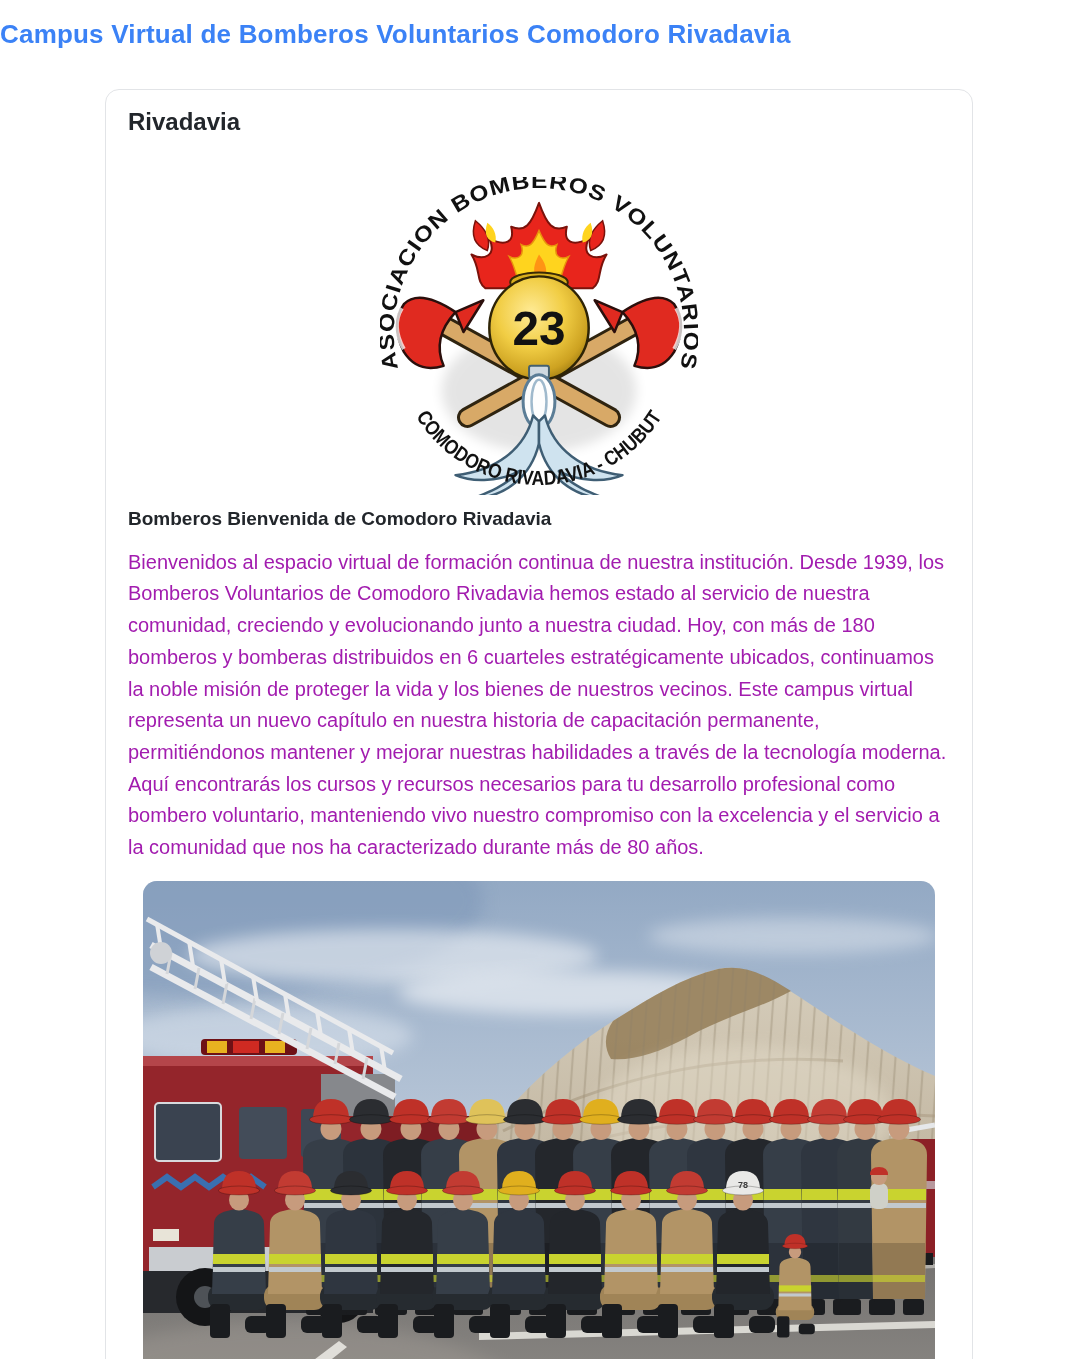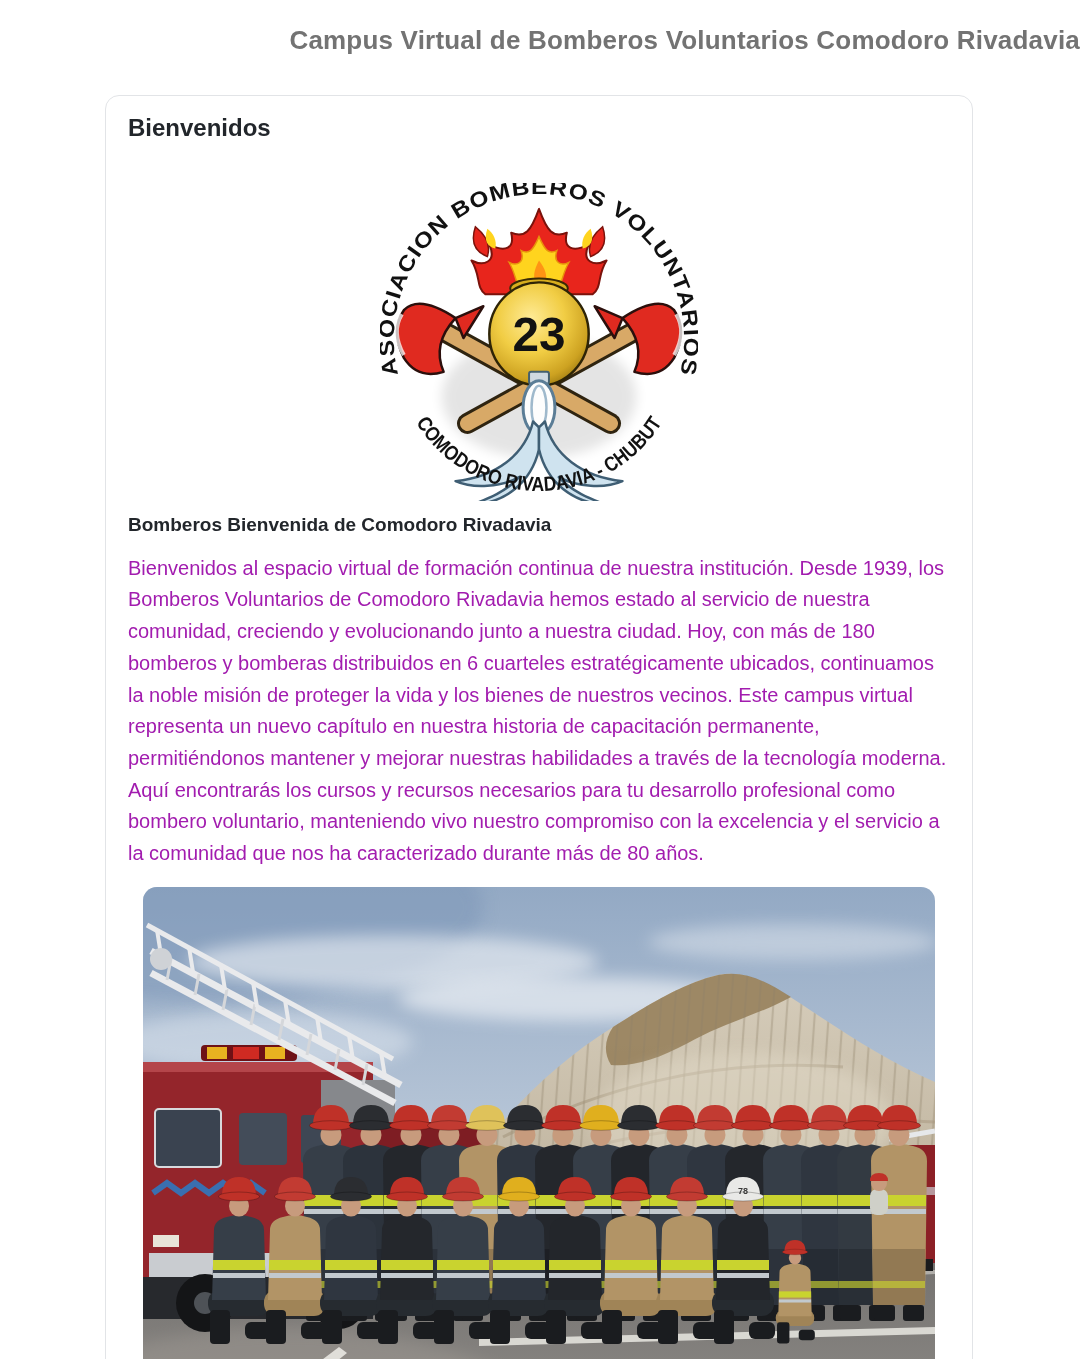--- a/index.html
+++ b/index.html
@@ -1,35 +1,35 @@
 <!DOCTYPE html>
 <html><head>
 <meta charset="utf-8">
 <style>
   html,body{margin:0;padding:0;background:#fff;}
   body{width:1080px;height:1359px;overflow:hidden;font-family:"Liberation Sans",sans-serif;}
-  .page-title{margin:25px 0 0;text-align:right;font-size:26px;font-weight:700;color:#737373;letter-spacing:.2px;line-height:1.2;}
+  .page-title{margin:19px 0 0;text-align:left;font-size:26px;font-weight:700;color:#3b82f6;letter-spacing:.2px;line-height:1.2;}
   .card{margin:39px 107px 0 105px;border:1px solid #e2e4e7;border-radius:14px;padding:18px 22px 0;min-height:1300px;background:#fff;box-sizing:border-box;}
   .card-heading{margin:0;font-size:24px;font-weight:700;color:#22262b;line-height:1.2;}
   .logo-wrap{width:318px;height:318px;margin:40px auto 0;}
   .logo-wrap svg{display:block;width:100%;height:100%;}
   .welcome-heading{margin:36px 0 0;font-size:23px;font-weight:700;color:#1f2428;line-height:1.25;}
   .welcome-subheading{margin:13px 0 0;font-size:19px;font-weight:700;color:#22262b;line-height:1.2;}
   .welcome-paragraph{margin:16px 0 13px;font-size:20px;line-height:1.585;color:#a21caf;}
   .photo{width:792px;height:560px;margin:17px auto 0;border-radius:14px;overflow:hidden;}
   .photo svg{display:block;width:100%;height:100%;}
   .arc-text{font-weight:700;fill:#111;}
 </style>
 </head>
 <body>
 
 <h1 class="page-title">Campus Virtual de Bomberos Voluntarios Comodoro Rivadavia</h1>
 
 <section class="card">
-  <h2 class="card-heading">Bienvenidos</h2>
+  <h2 class="card-heading">Rivadavia</h2>
 
   <div class="logo-wrap">
     <svg viewBox="0 0 320 320">
       <defs>
         <radialGradient id="gold" cx="42%" cy="35%" r="75%">
           <stop offset="0%" stop-color="#ffeb96"></stop>
           <stop offset="45%" stop-color="#f1cd44"></stop>
           <stop offset="78%" stop-color="#cda221"></stop>
           <stop offset="100%" stop-color="#8c6c0b"></stop>
         </radialGradient>

